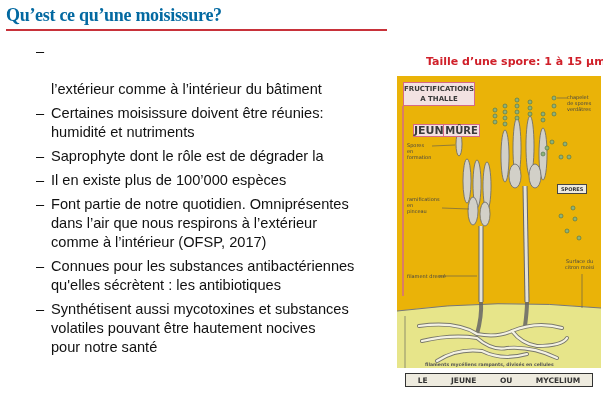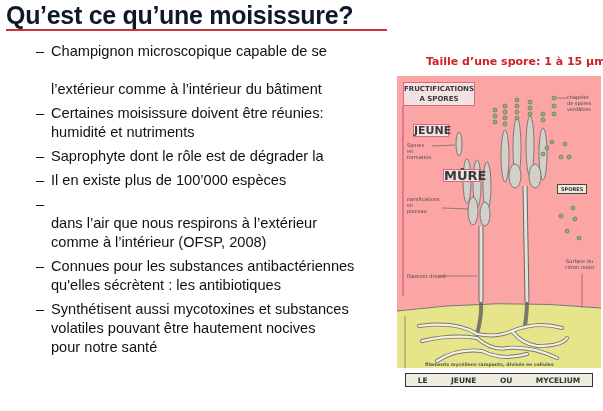--- a/index.html
+++ b/index.html
@@ -1,23 +1,23 @@
 <!DOCTYPE html>
 <html><head>
 <meta charset="utf-8">
 <style>
   * { margin: 0; padding: 0; box-sizing: border-box; }
   html, body { width: 603px; height: 411px; background: #ffffff; overflow: hidden; }
   body { position: relative; font-family: "Liberation Sans", "DejaVu Sans", sans-serif; color: #111; }
 
   .title {
     position: absolute; left: 6px; top: 0px;
-    font-family: Liberation Sans, sans-serif;
-    font-weight: bold; font-size: 25px; letter-spacing: -0.3px;
-    color: #0f172a; white-space: nowrap; line-height: 30px;
+    font-family: Liberation Serif, serif;
+    font-weight: bold; font-size: 18px; letter-spacing: -0.3px;
+    color: #0369a1; white-space: nowrap; line-height: 30px;
   }
   .title-underline {
     position: absolute; left: 6px; top: 29px; width: 381px; height: 2px;
     background: #c8323a;
   }
 
   .bullets {
     position: absolute; left: 36px; top: 42px; width: 360px;
     list-style: none;
   }
@@ -33,21 +33,21 @@
 
   .figure-caption {
     position: absolute; left: 426px; top: 55px; width: 175px;
     text-align: right;
     font-family: "DejaVu Sans", sans-serif; font-weight: bold;
     font-size: 11px; color: #d0202a; white-space: nowrap;
   }
 
   .figure {
     position: absolute; left: 397px; top: 76px; width: 204px; height: 285px;
-    background: #fca5a5;
+    background: #eab308;
   }
   .figure svg { display: block; }
   .fig-label {
     position: absolute; font-family: "DejaVu Sans", sans-serif;
     color: #444; font-size: 5px; line-height: 6px; white-space: nowrap;
   }
   .fig-box {
     position: absolute; border: 1.5px solid #d56a86; background: #f3e2e2;
     font-family: "DejaVu Sans", sans-serif; font-weight: bold; color: #3a3a3a;
     text-align: center; white-space: nowrap;
@@ -66,42 +66,42 @@
 </style>
 </head>
 <body>
 
 <div class="title">Qu’est ce qu’une moisissure?</div>
 <div class="title-underline"></div>
 
 <ul class="bullets">
   <li class="bullet">
     <span class="dash">–</span>
-    <span>Champignon microscopique capable de se</span><br>
+    <br>
     <br>
     <span>l’extérieur comme à l’intérieur du bâtiment</span>
   </li>
   <li class="bullet">
     <span class="dash">–</span>
     <span>Certaines moisissure doivent être réunies:</span><br>
     <span>humidité et nutriments</span>
   </li>
   <li class="bullet">
     <span class="dash">–</span>
     <span>Saprophyte dont le rôle est de dégrader la</span><br>
   </li>
   <li class="bullet">
     <span class="dash">–</span>
     <span>Il en existe plus de 100’000 espèces</span>
   </li>
   <li class="bullet">
     <span class="dash">–</span>
-    <br>
+    <span>Font partie de notre quotidien. Omniprésentes</span><br>
     <span>dans l’air que nous respirons à l’extérieur</span><br>
-    <span>comme à l’intérieur (OFSP, 2008)</span>
+    <span>comme à l’intérieur (OFSP, 2017)</span>
   </li>
   <li class="bullet">
     <span class="dash">–</span>
     <span>Connues pour les substances antibactériennes</span><br>
     <span>qu'elles sécrètent : les antibiotiques</span>
   </li>
   <li class="bullet">
     <span class="dash">–</span>
     <span>Synthétisent aussi mycotoxines et substances</span><br>
     <span>volatiles pouvant être hautement nocives</span><br>
@@ -194,26 +194,26 @@
       <line x1="35" y1="70" x2="58" y2="69"></line>
       <line x1="45" y1="132" x2="72" y2="133"></line>
       <line x1="42" y1="200" x2="80" y2="200"></line>
       <line x1="185" y1="198" x2="185" y2="232"></line>
       <line x1="8" y1="240" x2="8" y2="292"></line>
     </g>
   </svg>
 
   <div class="fig-box" style="left:6px; top:6px; width:72px; height:24px; font-size:7px; line-height:10px; padding-top:1px;">
     <span>FRUCTIFICATIONS</span><br>
-    <span>A SPORES</span>
+    <span>A THALLE</span>
   </div>
   <div class="fig-box" style="left:16px; top:48px; width:36px; height:13px; font-size:11px; line-height:11px;">
     <span>JEUNE</span>
   </div>
-  <div class="fig-box" style="left:46px; top:48px; width:37px; height:13px; font-size:13px; line-height:11px;margin-top:45px;">
+  <div class="fig-box" style="left:46px; top:48px; width:37px; height:13px; font-size:10px; line-height:11px;">
     <span>MÛRE</span>
   </div>
 
   <div class="fig-label" style="left:170px; top:18px;">
     <span>chapelet</span><br>
     <span>de spores</span><br>
     <span>verdâtres</span>
   </div>
   <div class="fig-label" style="left:10px; top:66px;">
     <span>Spores</span><br>

